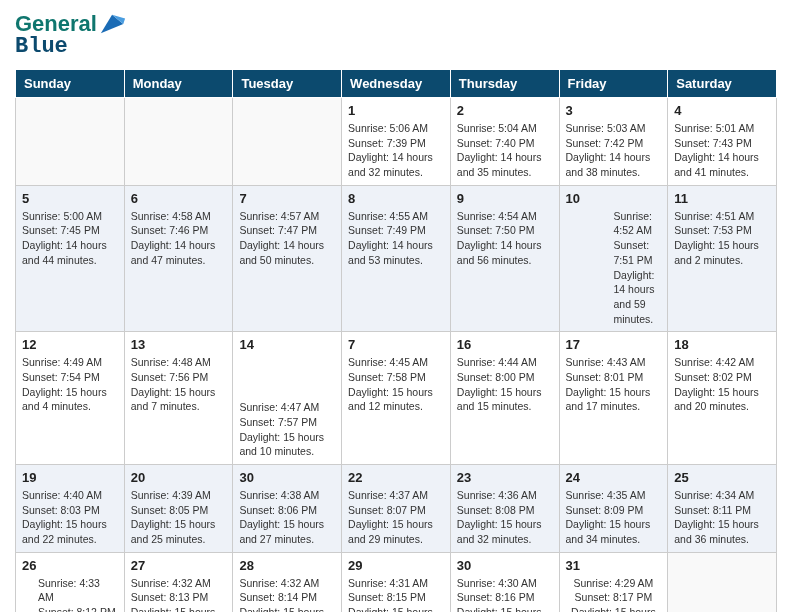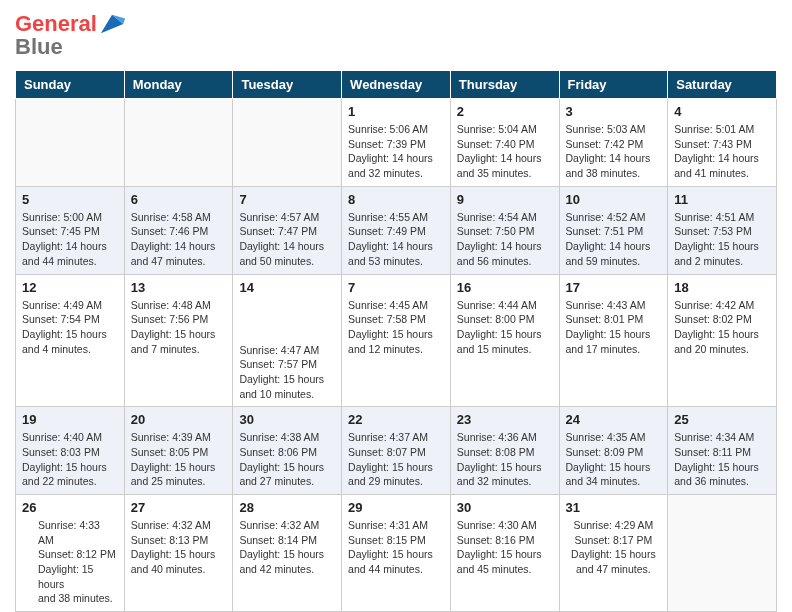--- a/index.html
+++ b/index.html
@@ -16,21 +16,21 @@
     .header {
       display: flex;
       justify-content: space-between;
       align-items: flex-start;
       margin-bottom: 10px;
     }
     .logo {
       display: flex;
       align-items: center;
     }
-    .logo-general { color: #ef4444; }
+    .logo-general { color: #0f766e; }
     .logo-blue { color: #1a6bb5; }
     .logo-icon {
       width: 28px;
       height: 28px;
       margin-left: 2px;
     }
     .title-block {
       text-align: right;
     }
     .month-title {
@@ -98,21 +98,21 @@
   <div class="header">
     <div class="logo">
       <div>
         <div style="display:flex;align-items:center;">
           <span class="logo-general" style="font-size:22px;font-weight:bold;">General</span>
           <svg class="logo-icon" viewBox="0 0 30 28" xmlns="http://www.w3.org/2000/svg">
             <polygon points="2,24 14,4 26,14" fill="#1a6bb5"></polygon>
             <polygon points="14,4 26,14 28,8" fill="#4a9de0"></polygon>
           </svg>
         </div>
-        <div class="logo-blue" style="font-size:22px;font-weight:bold;color:#737373;margin-top:-4px;">Blue</div>
+        <div class="logo-blue" style="font-size:22px;font-weight:bold;color:#0c4a6e;margin-top:-4px;font-family:Liberation Mono, monospace;">Blue</div>
       </div>
     </div>
     <div class="title-block">
       <div class="month-title"></div>
       <div class="subtitle"></div>
     </div>
   </div>
 
   <table class="calendar">
     <thead>
@@ -191,21 +191,21 @@
           </td>
           <td>
             <span class="day-num">9</span>
             <div class="day-info" style="white-space: pre-line;">Sunrise: 4:54 AM
 Sunset: 7:50 PM
 Daylight: 14 hours
 and 56 minutes.</div>
           </td>
           <td>
             <span class="day-num">10</span>
-            <div class="day-info" style="white-space: pre-line;">Sunrise: 4:52 AM
+            <div class="day-info" style="white-space: pre-line; margin-left: 48px;">Sunrise: 4:52 AM
 Sunset: 7:51 PM
 Daylight: 14 hours
 and 59 minutes.</div>
           </td>
           <td>
             <span class="day-num">11</span>
             <div class="day-info" style="white-space: pre-line;">Sunrise: 4:51 AM
 Sunset: 7:53 PM
 Daylight: 15 hours
 and 2 minutes.</div>

